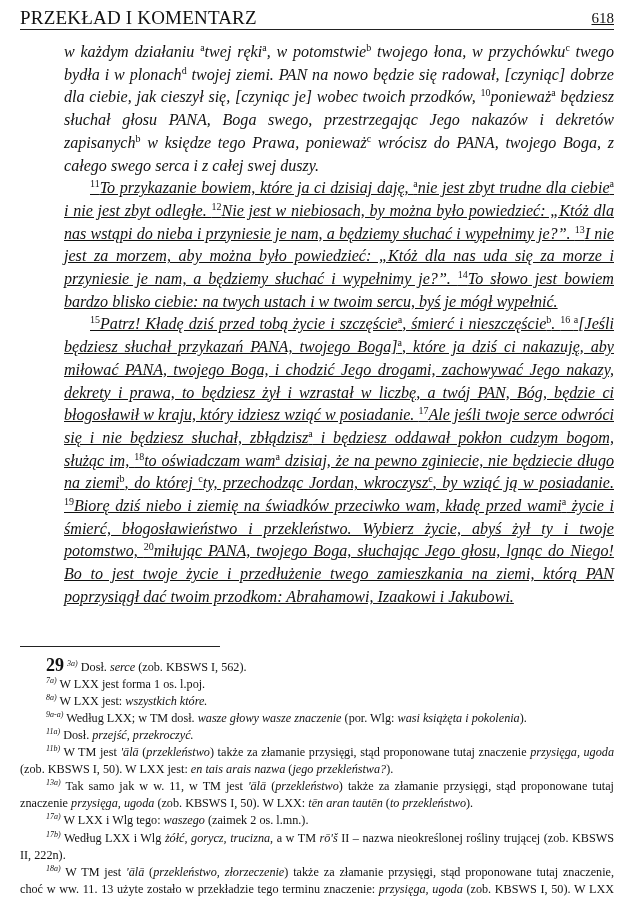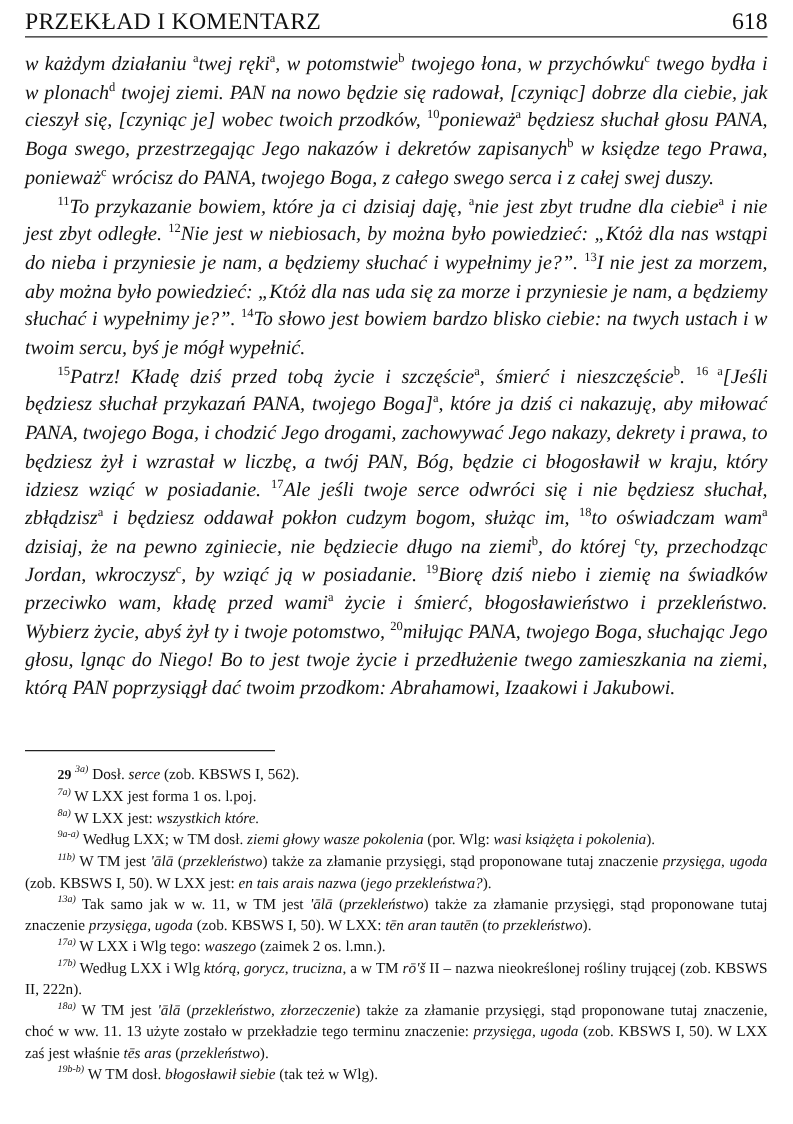--- a/index.html
+++ b/index.html
@@ -1,29 +1,29 @@
 <!DOCTYPE html>
 <html><head>
 <meta charset="utf-8">
 <style>
   html, body { margin: 0; padding: 0; background: #ffffff; }
   body { width: 634px; height: 899px; overflow: hidden; position: relative; color: #111; }
   .page { position: absolute; left: 20px; top: 0; width: 594px; font-family: "Liberation Serif", serif; }
   .header { display: flex; justify-content: space-between; align-items: flex-end; height: 27px; border-bottom: 1.5px solid #222; padding-top: 2px; }
   .header-title { font-size: 19px; letter-spacing: 0.2px; line-height: 22px; text-align: right; }
-  .header-page { font-size: 19px; line-height: 22px; }
-  .main { margin-top: 11px; font-style: italic; font-size: 16.1px; line-height: 22.7px; text-align: justify; }
+  .header-page { font-size: 15px; line-height: 22px; text-decoration: underline; }
+  .main { margin-top: 11px; font-style: italic; font-size: 16.1px; line-height: 22.7px; text-align: justify; margin-left: 44px; }
   .main p { margin: 0; }
-  .main p.indent { text-indent: 26px; }
+  .main p.indent { text-indent: 26px; text-decoration: underline; }
   sup { font-size: 10px; line-height: 0; vertical-align: super; font-style: normal; }
   .fn-rule { width: 200px; border-top: 1px solid #222; margin: 37px 0 0 0; height: 0; }
   .notes { margin-top: 10px; font-size: 12.2px; line-height: 17.1px; text-align: justify; }
   .notes p { margin: 0; text-indent: 26px; }
   .notes i { font-style: italic; }
-  .notes b { font-weight: bold; font-size: 11px; }
+  .notes b { font-weight: bold; font-size: 18px; }
   .notes sup { font-size: 8px; font-style: italic; }
 </style>
 </head>
 <body>
 
 <div class="page">
 
   <div class="header">
     <span class="header-title">PRZEKŁAD I KOMENTARZ</span>
     <span class="header-page">618</span>
@@ -36,22 +36,23 @@
 
     <p class="indent"><sup>15</sup><span>Patrz! Kładę dziś przed tobą życie i szczęście</span><sup>a</sup><span>, śmierć i nieszczęście</span><sup>b</sup><span>. </span><sup>16 </sup><sup>a</sup><span>[Jeśli będziesz słuchał przykazań PANA, twojego Boga]</span><sup>a</sup><span>, które ja dziś ci nakazuję, aby miłować PANA, twojego Boga, i chodzić Jego drogami, zachowywać Jego nakazy, dekrety i prawa, to będziesz żył i wzrastał w liczbę, a twój PAN, Bóg, będzie ci błogosławił w kraju, który idziesz wziąć w posiadanie. </span><sup>17</sup><span>Ale jeśli twoje serce odwróci się i nie będziesz słuchał, zbłądzisz</span><sup>a</sup><span> i będziesz oddawał pokłon cudzym bogom, służąc im, </span><sup>18</sup><span>to oświadczam wam</span><sup>a</sup><span> dzisiaj, że na pewno zginiecie, nie będziecie długo na ziemi</span><sup>b</sup><span>, do której </span><sup>c</sup><span>ty, przechodząc Jordan, wkroczysz</span><sup>c</sup><span>, by wziąć ją w posiadanie. </span><sup>19</sup><span>Biorę dziś niebo i ziemię na świadków przeciwko wam, kładę przed wami</span><sup>a</sup><span> życie i śmierć, błogosławieństwo i przekleństwo. Wybierz życie, abyś żył ty i twoje potomstwo, </span><sup>20</sup><span>miłując PANA, twojego Boga, słuchając Jego głosu, lgnąc do Niego! Bo to jest twoje życie i przedłużenie twego zamieszkania na ziemi, którą PAN poprzysiągł dać twoim przodkom: Abrahamowi, Izaakowi i Jakubowi.</span></p>
   </div>
 
   <div class="fn-rule"></div>
 
   <div class="notes">
     <p><b>29</b> <sup>3a)</sup><span> Dosł. </span><i>serce</i><span> (zob. KBSWS I, 562).</span></p>
     <p><sup>7a)</sup><span> W LXX jest forma 1 os. l.poj.</span></p>
     <p><sup>8a)</sup><span> W LXX jest: </span><i>wszystkich które.</i></p>
-    <p><sup>9a-a)</sup><span> Według LXX; w TM dosł. </span><i>ziemi głowy wasze pokolenia</i><span> (por. Wlg: </span><i>wasi książęta i pokolenia</i><span>).</span></p>
+    <p><sup>9a-a)</sup><span> Według LXX; w TM dosł. </span><i>wasze głowy wasze znaczenie</i><span> (por. Wlg: </span><i>wasi książęta i pokolenia</i><span>).</span></p>
+    <p><sup>11a)</sup><span> Dosł. </span><i>przejść, przekroczyć.</i></p>
     <p><sup>11b)</sup><span> W TM jest </span><i>'ālā</i><span> (</span><i>przekleństwo</i><span>) także za złamanie przysięgi, stąd proponowane tutaj znaczenie </span><i>przysięga, ugoda</i><span> (zob. KBSWS I, 50). W LXX jest: </span><i>en tais arais nazwa</i><span> (</span><i>jego przekleństwa?</i><span>).</span></p>
     <p><sup>13a)</sup><span> Tak samo jak w w. 11, w TM jest </span><i>'ālā</i><span> (</span><i>przekleństwo</i><span>) także za złamanie przysięgi, stąd proponowane tutaj znaczenie </span><i>przysięga, ugoda</i><span> (zob. KBSWS I, 50). W LXX: </span><i>tēn aran tautēn</i><span> (</span><i>to przekleństwo</i><span>).</span></p>
     <p><sup>17a)</sup><span> W LXX i Wlg tego: </span><i>waszego</i><span> (zaimek 2 os. l.mn.).</span></p>
-    <p><sup>17b)</sup><span> Według LXX i Wlg </span><i>którą, gorycz, trucizna</i><span>, a w TM </span><i>rō'š</i><span> II – nazwa nieokreślonej rośliny trującej (zob. KBSWS II, 222n).</span></p>
+    <p><sup>17b)</sup><span> Według LXX i Wlg </span><i>żółć, gorycz, trucizna</i><span>, a w TM </span><i>rō'š</i><span> II – nazwa nieokreślonej rośliny trującej (zob. KBSWS II, 222n).</span></p>
     <p><sup>18a)</sup><span> W TM jest </span><i>'ālā</i><span> (</span><i>przekleństwo, złorzeczenie</i><span>) także za złamanie przysięgi, stąd proponowane tutaj znaczenie, choć w ww. 11. 13 użyte zostało w przekładzie tego terminu znaczenie: </span><i>przysięga, ugoda</i><span> (zob. KBSWS I, 50). W LXX zaś jest właśnie </span><i>tēs aras</i><span> (</span><i>przekleństwo</i><span>).</span></p>
     <p><sup>19b-b)</sup><span> W TM dosł. </span><i>błogosławił siebie</i><span> (tak też w Wlg).</span></p>
 
   </div>
 </div>
 
 </body></html>

